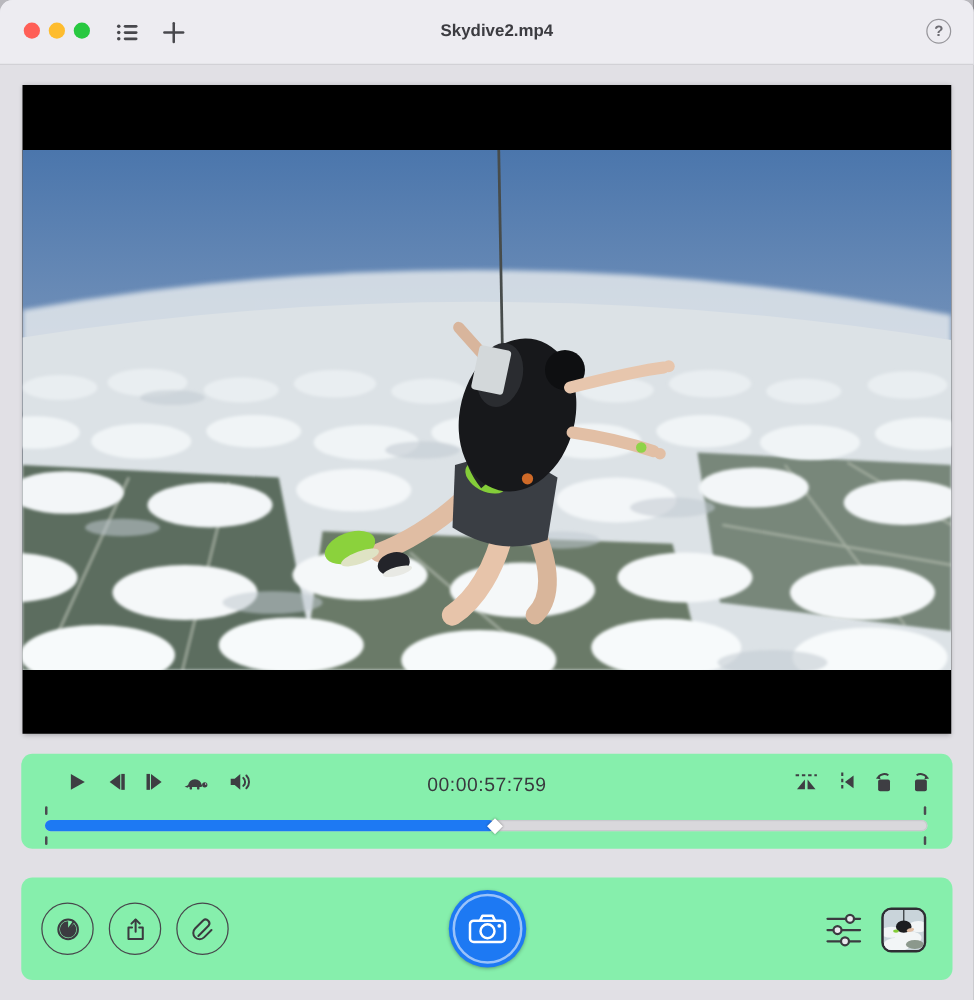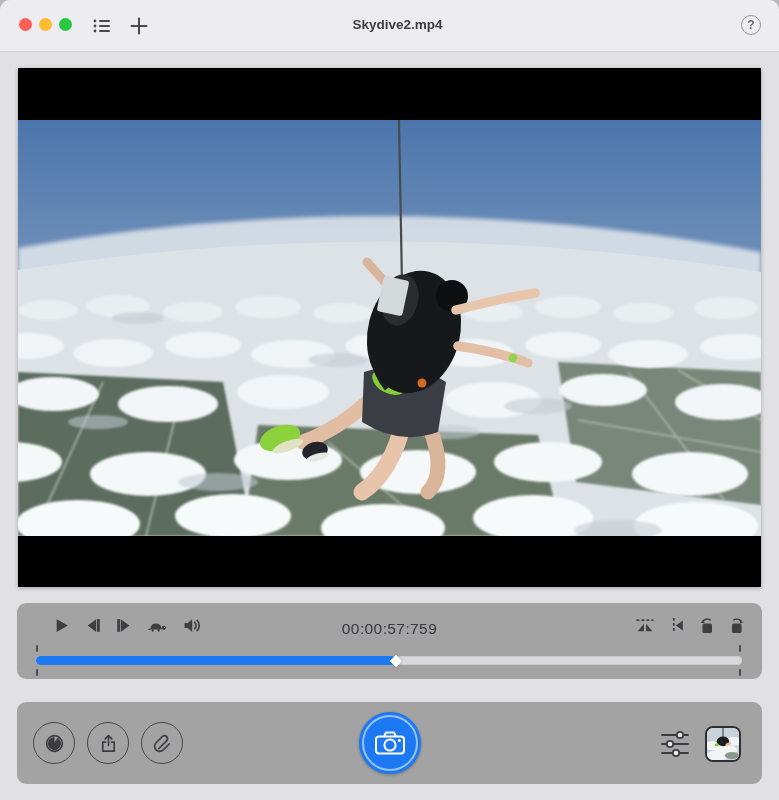--- a/index.html
+++ b/index.html
@@ -22,21 +22,21 @@
   .help-btn{position:absolute;right:18px;top:15px;width:20px;height:20px;border:1.5px solid #98979c;
             border-radius:50%;color:#6c6b71;font-size:12px;font-weight:700;display:flex;
             align-items:center;justify-content:center;background:transparent;box-sizing:border-box;}
 
   
   .video{position:absolute;left:18px;top:68px;width:743px;height:519px;background:#000;
          box-shadow:0 1px 4px rgba(0,0,0,.28);}
   .scene{position:absolute;left:0;top:52px;width:743px;height:416px;display:block;}
 
   
-  .panel{position:absolute;left:17px;width:745px;background:#a3a3a3;border-radius:9px;}
+  .panel{position:absolute;left:17px;width:745px;background:#86efac;border-radius:9px;}
   .transport{top:603px;height:76px;}
   .toolbar{top:702px;height:82px;}
 
   .t-left{position:absolute;left:36px;top:14px;display:flex;gap:13px;align-items:center;color:#3e3e43;}
   .t-right{position:absolute;right:16px;top:14px;display:flex;gap:12px;align-items:center;color:#3e3e43;}
   .t-btn{width:18px;height:17px;display:flex;align-items:center;justify-content:center;}
   .t-btn svg{width:100%;height:100%;}
   .t-btn.wide{width:22px;}
   .timecode{position:absolute;left:0;right:0;top:17px;text-align:center;font-size:15.5px;
             color:#39393e;letter-spacing:.4px;}

